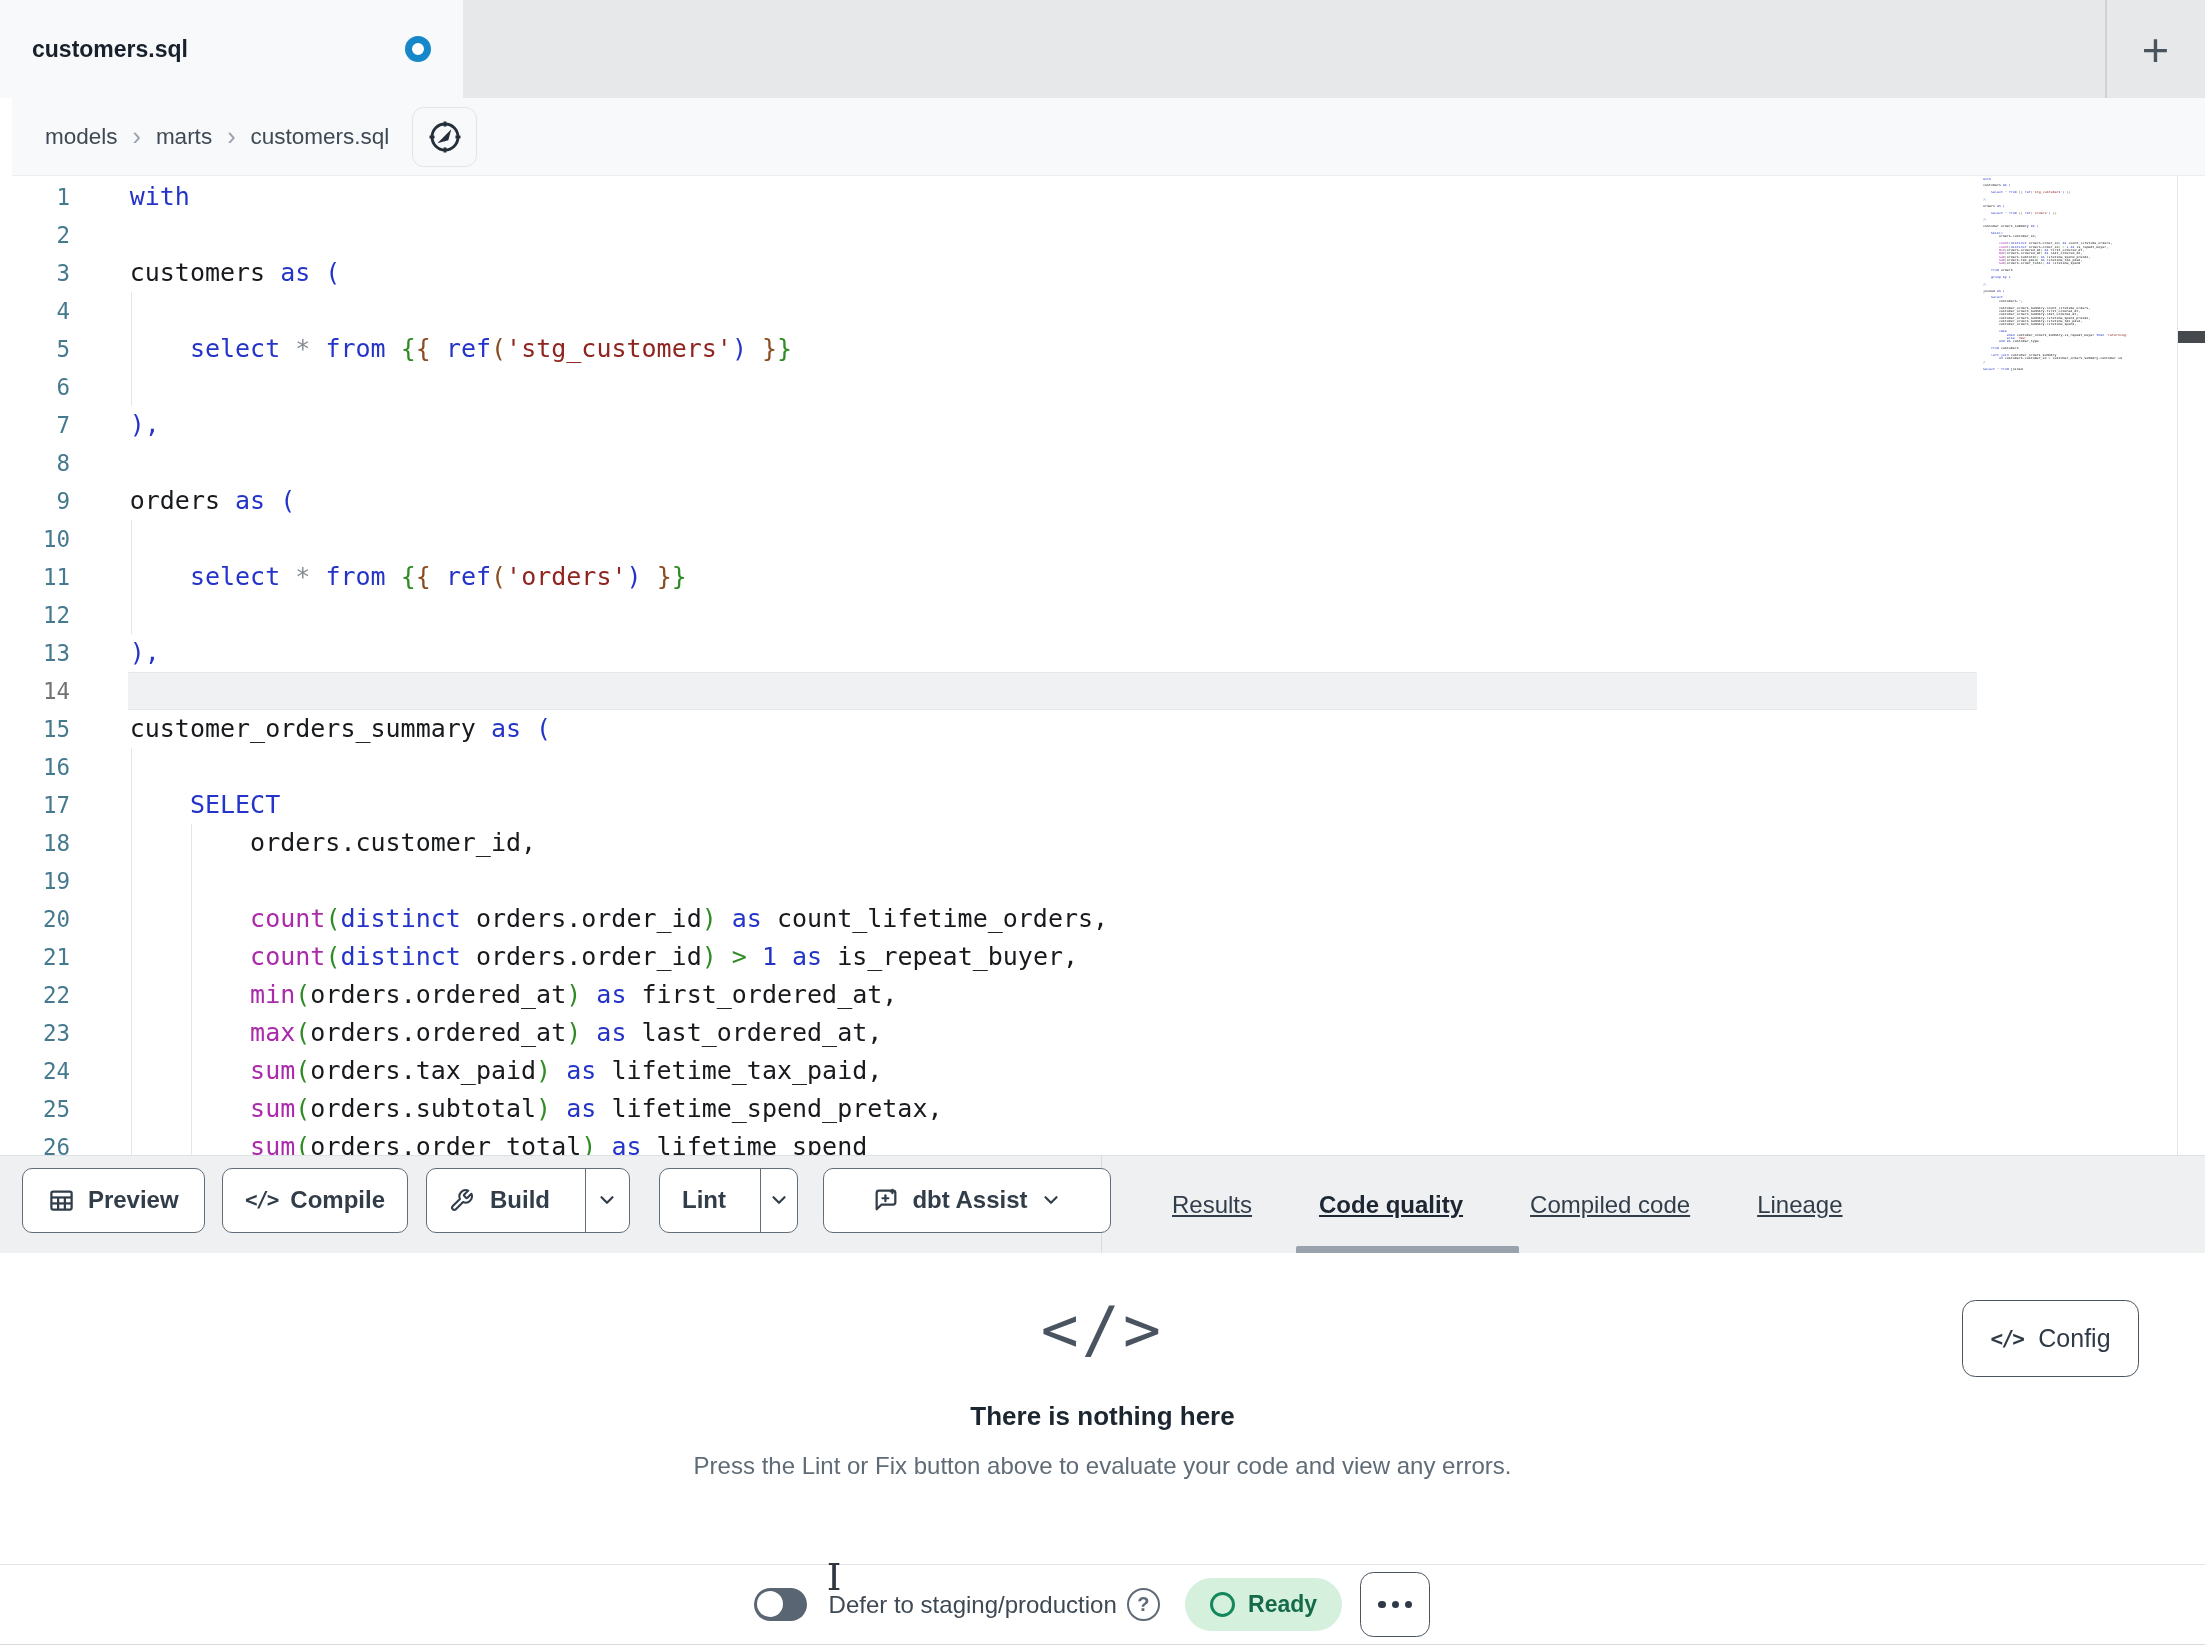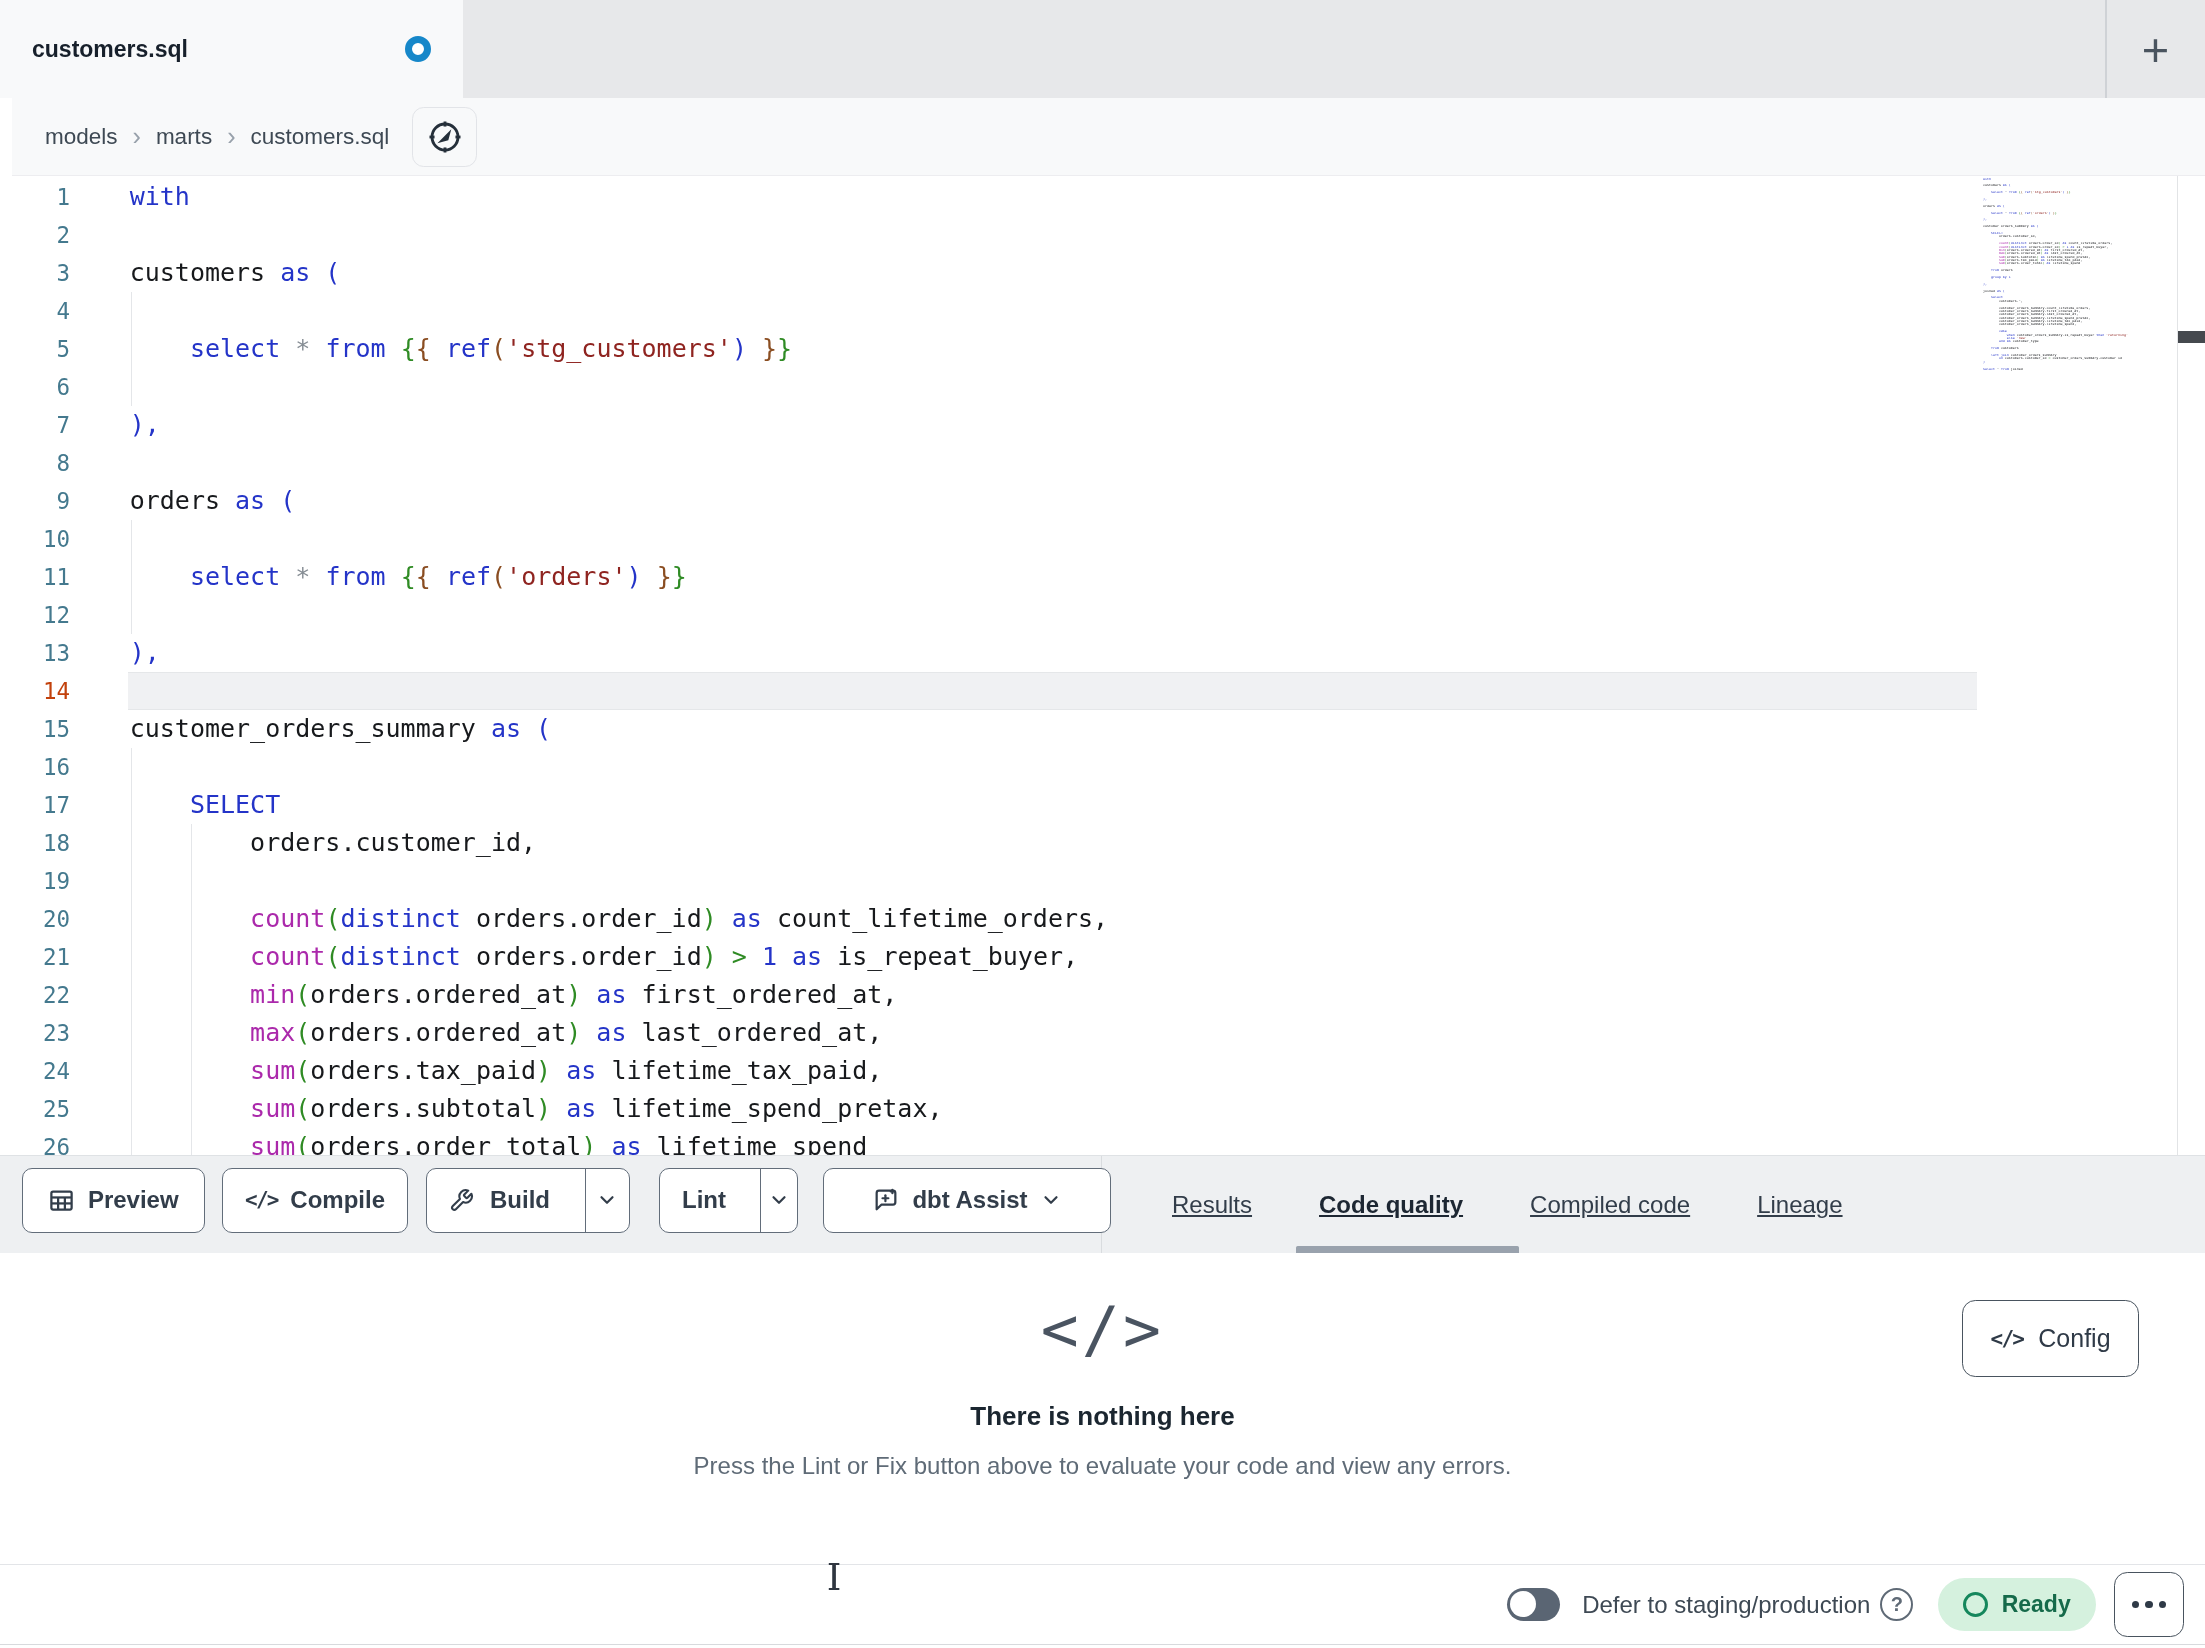--- a/index.html
+++ b/index.html
@@ -27,21 +27,21 @@
   .save-btn { position:absolute; left:2016px; top:104px; width:157px; height:66px; background:#0e7176;
     border:none; border-radius:8.3px; color:#ffffff; font-size:26px; font-weight:600;
     display:flex; align-items:center; justify-content:center; gap:13.3px; font-family:"Liberation Sans",sans-serif; }
 
   
   .editor { position:absolute; left:0; top:176px; width:2205px; height:980px; background:#ffffff;
     border-bottom:0.8px solid #dfe2e5; overflow:hidden; }
   .gutter { position:absolute; left:0; top:1.7px; width:70px; text-align:right;
     font-family:"DejaVu Sans Mono", monospace; font-size:22.5px; color:#44798e; }
   .gutter .ln { height:38px; line-height:38px; }
-  .gutter .ln.active { color:#c2410c;padding-left:36px; }
+  .gutter .ln.active { color:#737373;padding-left:36px; }
   .code { position:absolute; left:128px; top:1.7px; width:1849px;
     font-family:"DejaVu Sans Mono", monospace; font-size:25px; }
   .code .cl { position:relative; height:38px; line-height:38px; white-space:pre; padding-left:1.7px; }
   .code .cl.active { background:#f0f1f3; box-shadow:inset 0 0.8px 0 #e1e3e6, inset 0 -0.8px 0 #e1e3e6; }
   .guide { position:absolute; top:0; bottom:0; width:0.8px; background:#e4e6e9; }
   .guide.p1 { left:2.5px; } .guide.p2 { left:63px; }
   .tok-w { color:#2434c8; } .tok-t { color:#17191c; } .tok-f { color:#ab29ab; }
   .tok-s { color:#8f2420; } .tok-g { color:#2f8b24; } .tok-b { color:#8a4d21; } .tok-o { color:#868d94; }
 
   .minimap { position:absolute; left:1983px; top:1.7px; width:188px;
@@ -73,21 +73,21 @@
     color:#4a5461; letter-spacing:3.3px; }
   .empty-title { margin-top:35px; font-size:26px; font-weight:700; color:#1b2630; }
   .empty-desc { margin-top:20px; font-size:24px; color:#5f6b77; }
   .config-btn { position:absolute; left:1962px; top:47px; width:177px; height:77px; background:#ffffff;
     border:1.7px solid #49545f; border-radius:13.3px; color:#2f3a47; font-size:25px; font-weight:500;
     display:flex; align-items:center; justify-content:center; gap:15px; font-family:"Liberation Sans",sans-serif; }
 
   
   .footer { position:absolute; left:0; top:1564px; width:2205px; height:81px; background:#ffffff;
     border-top:0.8px solid #e3e5e8; border-bottom:0.8px solid #d8dadd;
-    display:flex; align-items:center; justify-content:flex-end; padding-right:21px; }
+    display:flex; align-items:center; justify-content:center; padding-right:21px; }
   .toggle { width:53px; height:33px; border-radius:16.7px; background:#5a6573; position:relative; }
   .toggle .knob { position:absolute; left:3.3px; top:3.3px; width:26px; height:26px; border-radius:50%; background:#ffffff; }
   .defer-label { margin-left:22px; font-size:24px; color:#3e4954; }
   .help { margin-left:10px; width:33px; height:33px; border-radius:50%; border:2.5px solid #5f6a76;
     color:#5f6a76; font-size:20px; font-weight:700; display:flex; align-items:center; justify-content:center; }
   .ready-pill { margin-left:25px; height:53px; padding:0 25px; border-radius:27px; background:#d5f1de;
     display:flex; align-items:center; gap:13.3px; font-size:23px; font-weight:600; color:#156a4a; }
   .ready-circle { width:25px; height:25px; border-radius:50%; border:3.3px solid #15875c; }
   .more-btn { margin-left:18.3px; width:70px; height:65px; background:#ffffff; border:1.7px solid #49545f;
     border-radius:13.3px; display:flex; align-items:center; justify-content:center; gap:5.8px; }

